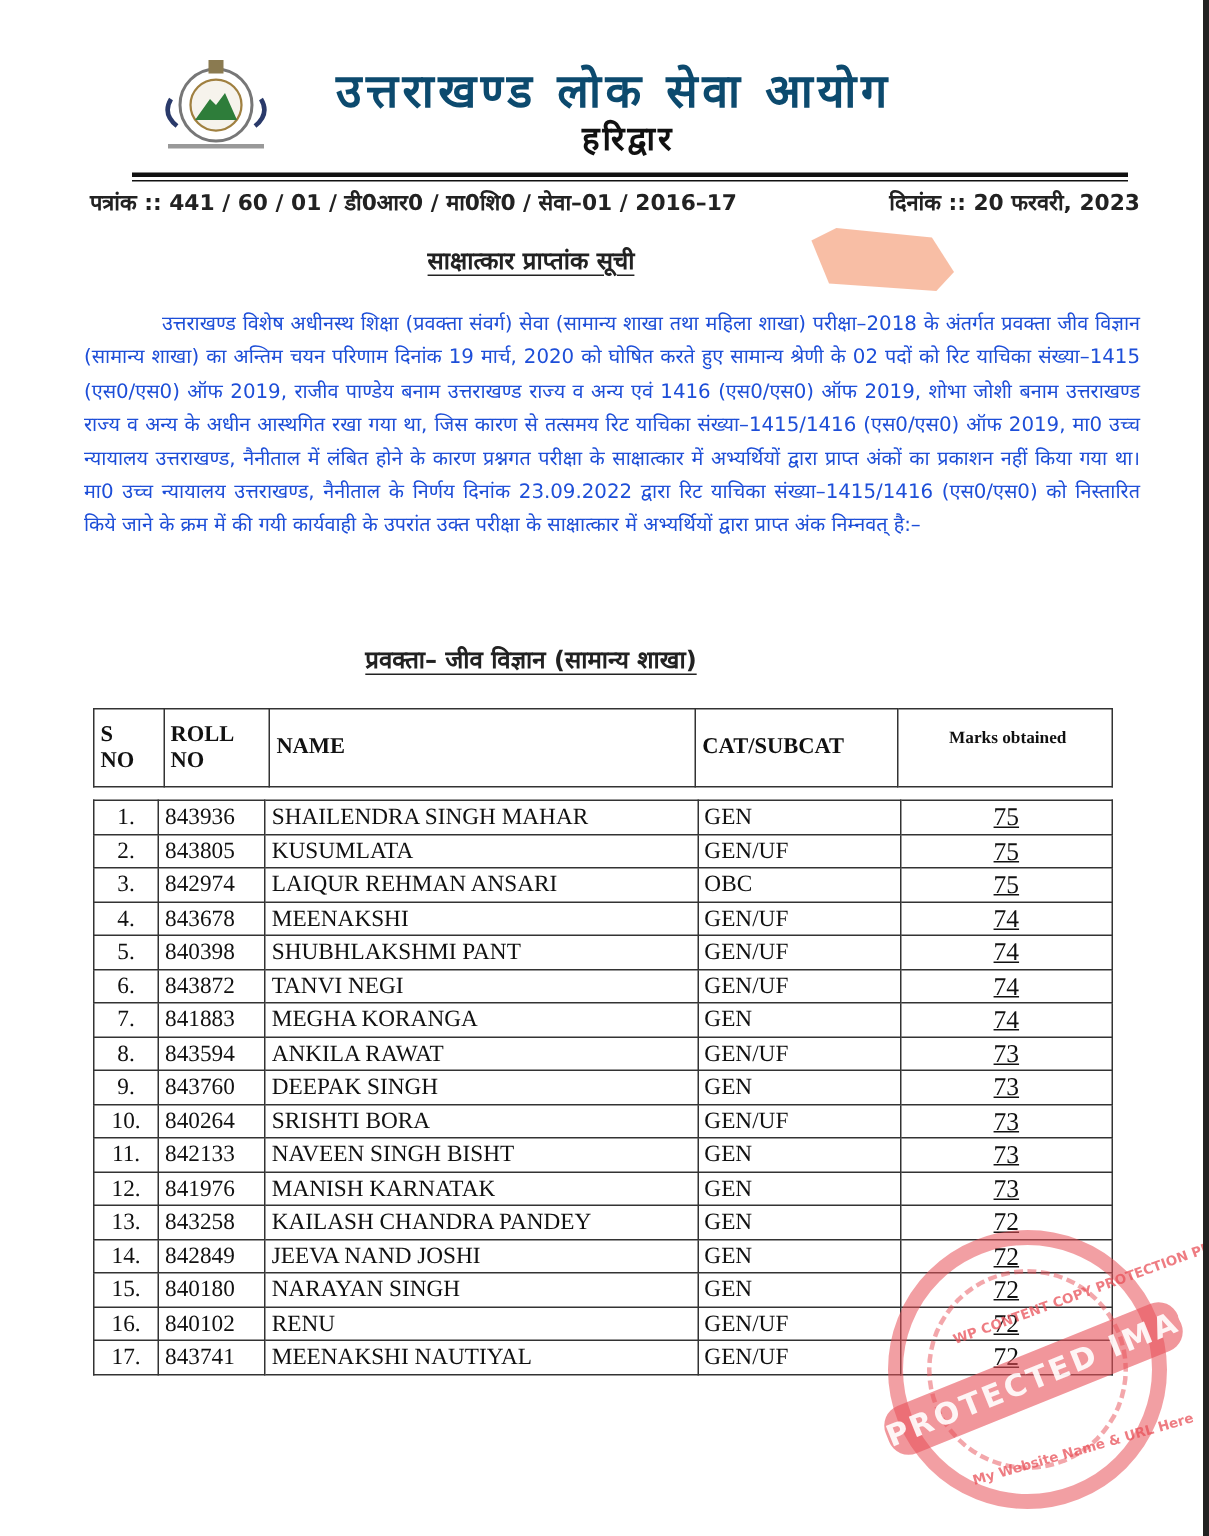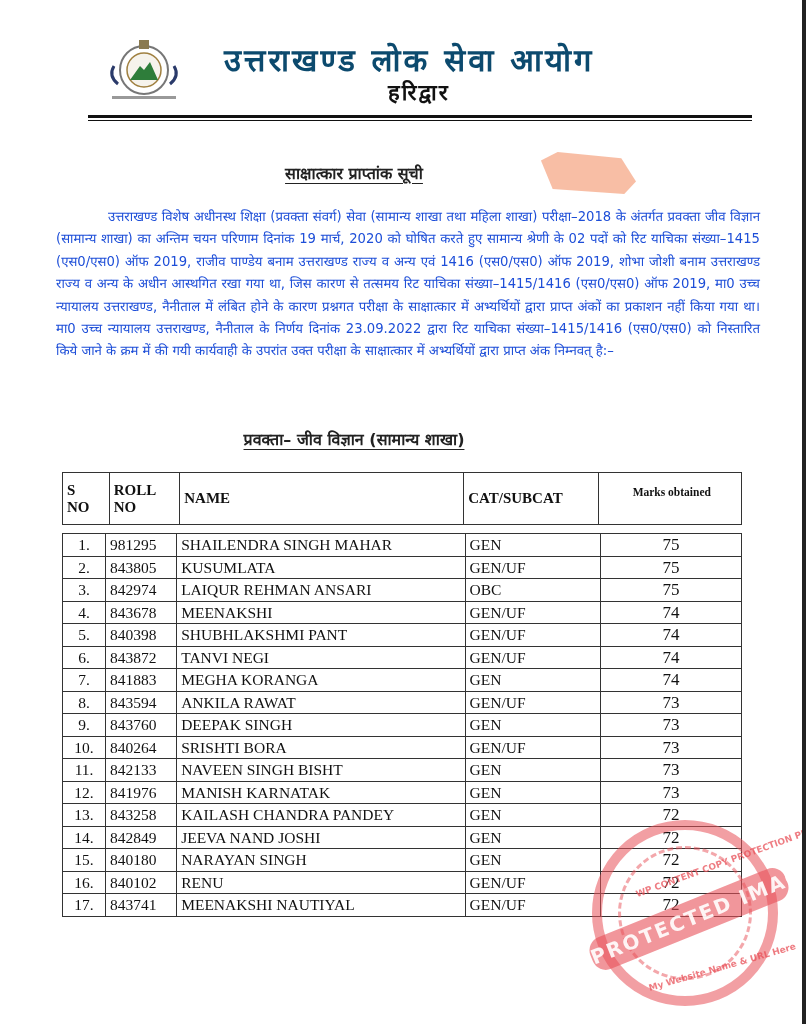--- a/index.html
+++ b/index.html
@@ -58,21 +58,21 @@
     table { border-collapse: collapse; position: absolute; font-family: "Liberation Serif", serif; }
     td, th { border: 1px solid #333; padding: 0 0 0 4px; }
     .thead-table { left: 62px; top: 472px; width: 680px; }
     .thead-table th {
       height: 40px; font-weight: bold; font-size: 15px; text-align: left; vertical-align: middle; line-height: 17px;
     }
     .thead-table th.marks { vertical-align: top; text-align: center; font-size: 11.5px; padding-top: 11px; }
     .body-table { left: 62px; top: 533px; width: 680px; }
     .body-table td { height: 21.5px; font-size: 15.5px; line-height: 21px; vertical-align: middle; }
     .body-table td.sno { text-align: center; padding: 0; }
-    .body-table td.marks { text-align: center; font-size: 17px; padding: 0; }
+    .body-table td.marks { text-align: center; font-size: 17px; padding: 0; text-decoration: underline; }
     .c1 { width: 42px; } .c2 { width: 66px; margin-top: 28px; } .c3 { width: 283px; } .c4 { width: 130px; } .c5 { width: 140px; }
 
     
     .stamp {
       position: absolute; left: 592px; top: 820px; width: 186px; height: 186px;
       border-radius: 50%; border: 10px solid rgba(232,80,88,0.55);
       box-sizing: border-box; pointer-events: none;
     }
     .stamp-inner {
       position: absolute; left: 16px; top: 16px; width: 134px; height: 134px;
@@ -107,20 +107,24 @@
       <path d="M8 30 q-6 10 4 18 M68 30 q6 10 -4 18" fill="none" stroke="#2a3a6a" stroke-width="3"></path>
       <rect x="6" y="60" width="64" height="3" fill="#999"></rect>
     </svg>
   </div>
 
   <div class="title-main">उत्तराखण्ड लोक सेवा आयोग</div>
   <div class="title-sub">हरिद्वार</div>
 
   <div class="rule"></div>
 
+  <div class="refline">
+    <span>पत्रांक :: 441 / 60 / 01 / डी0आर0 / मा0शि0 / सेवा–01 / 2016–17</span>
+    <span>दिनांक :: 20 फरवरी, 2023</span>
+  </div>
 
   <div class="highlight"></div>
 
   <div class="doc-heading h1">
     <span>साक्षात्कार प्राप्तांक सूची</span>
   </div>
 
   <div class="para">उत्तराखण्ड विशेष अधीनस्थ शिक्षा (प्रवक्ता संवर्ग) सेवा (सामान्य शाखा तथा महिला शाखा) परीक्षा–2018 के अंतर्गत प्रवक्ता जीव विज्ञान (सामान्य शाखा) का अन्तिम चयन परिणाम दिनांक 19 मार्च, 2020 को घोषित करते हुए सामान्य श्रेणी के 02 पदों को रिट याचिका संख्या–1415 (एस0/एस0) ऑफ 2019, राजीव पाण्डेय बनाम उत्तराखण्ड राज्य व अन्य एवं 1416 (एस0/एस0) ऑफ 2019, शोभा जोशी बनाम उत्तराखण्ड राज्य व अन्य के अधीन आस्थगित रखा गया था, जिस कारण से तत्समय रिट याचिका संख्या–1415/1416 (एस0/एस0) ऑफ 2019, मा0 उच्च न्यायालय उत्तराखण्ड, नैनीताल में लंबित होने के कारण प्रश्नगत परीक्षा के साक्षात्कार में अभ्यर्थियों द्वारा प्राप्त अंकों का प्रकाशन नहीं किया गया था। मा0 उच्च न्यायालय उत्तराखण्ड, नैनीताल के निर्णय दिनांक 23.09.2022 द्वारा रिट याचिका संख्या–1415/1416 (एस0/एस0) को निस्तारित किये जाने के क्रम में की गयी कार्यवाही के उपरांत उक्त परीक्षा के साक्षात्कार में अभ्यर्थियों द्वारा प्राप्त अंक निम्नवत् है:–</div>
 
   <div class="doc-heading h2">
@@ -140,21 +144,21 @@
       <th class="c4">CAT/SUBCAT</th>
       <th class="c5 marks">Marks obtained</th>
     </tr>
   </tbody>
     </table>
 
   <table class="body-table">
     <tbody id="rows">
         <tr>
           <td class="c1 sno">1.</td>
-          <td class="c2">981295</td>
+          <td class="c2">843936</td>
           <td class="c3">SHAILENDRA SINGH MAHAR</td>
           <td class="c4">GEN</td>
           <td class="c5 marks">75</td>
         </tr>
         <tr>
           <td class="c1 sno">2.</td>
           <td class="c2">843805</td>
           <td class="c3">KUSUMLATA</td>
           <td class="c4">GEN/UF</td>
           <td class="c5 marks">75</td>

